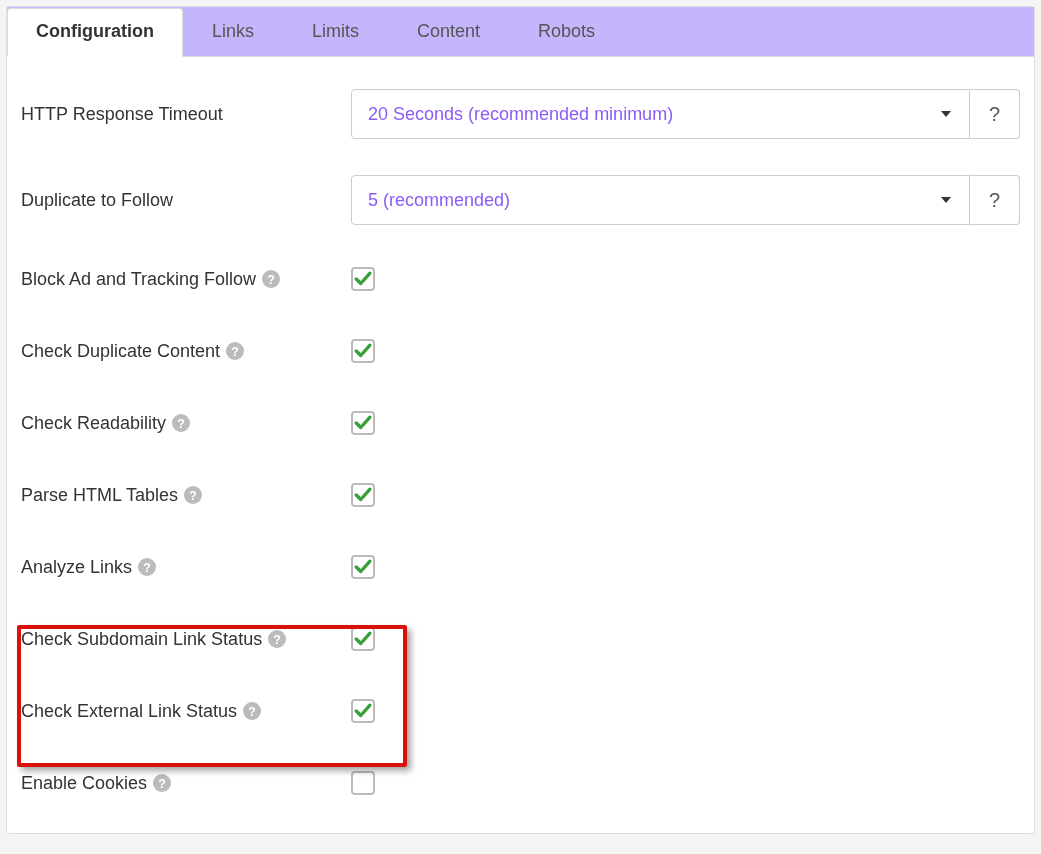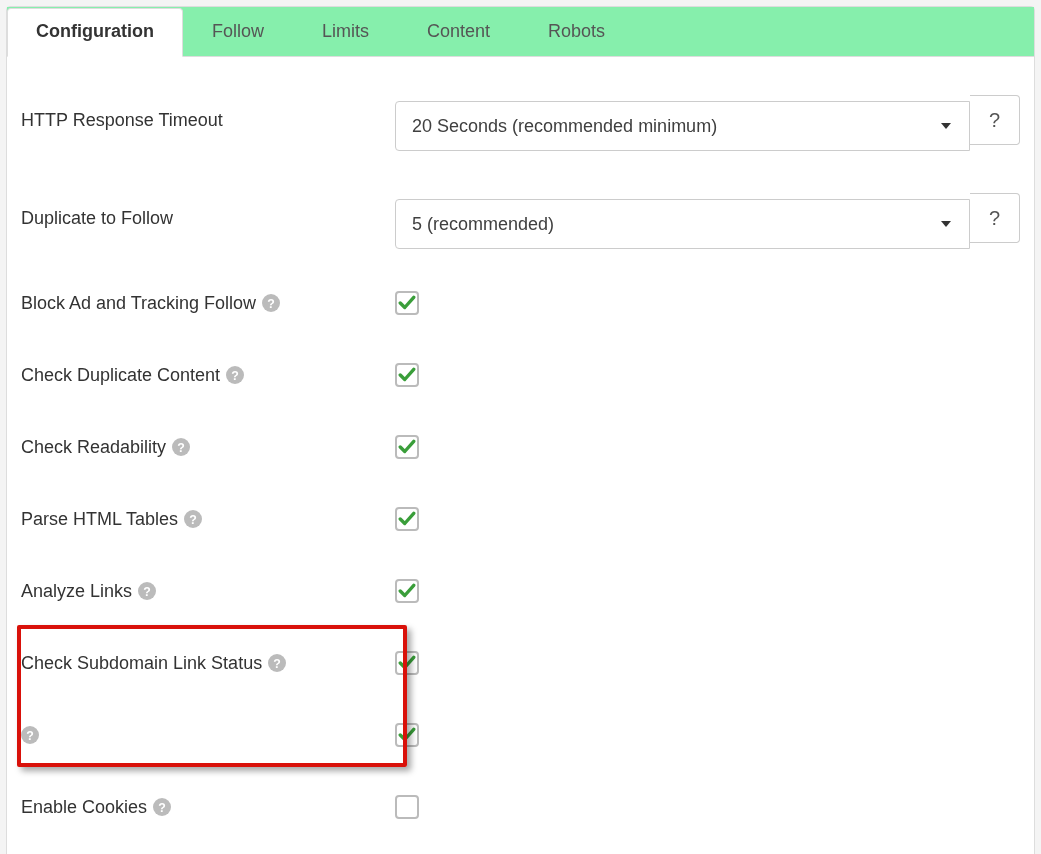--- a/index.html
+++ b/index.html
@@ -11,21 +11,21 @@
   font-size: 18px;
 }
 .panel {
   background: #fff;
   border: 1px solid #ddd;
   border-radius: 4px;
   position: relative;
 }
 .tabs {
   display: flex;
-  background: #86efac;
+  background: #c4b5fd;
   border-bottom: 1px solid #ddd;
   padding: 0;
 }
 .tab {
   padding: 12px 28px 14px 28px;
   color: #555;
   cursor: pointer;
   font-size: 18px;
   background: transparent;
   border: 1px solid transparent;
@@ -42,21 +42,20 @@
   border-bottom: 1px solid #fff;
 }
 .content {
   padding: 32px 14px 32px 14px;
 }
 .row {
   display: flex;
   align-items: center;
   margin-bottom: 36px;
   min-height: 36px;
-  gap: 44px;
 }
 .row:last-child { margin-bottom: 0; }
 .label-col {
   width: 330px;
   display: flex;
   align-items: center;
   gap: 6px;
   color: #333;
   font-size: 18px;
 }
@@ -71,22 +70,21 @@
   position: relative;
   border: 1px solid #ccc;
   border-radius: 4px 0 0 4px;
   background: #fff;
   height: 50px;
   display: flex;
   align-items: center;
   padding: 0 16px;
   cursor: pointer;
   font-size: 18px;
-  color: #404040;
-  margin-top: 12px;
+  color: #8b5cf6;
 }
 .select .caret {
   position: absolute;
   right: 18px;
   top: 50%;
   transform: translateY(-50%);
   width: 0; height: 0;
   border-left: 5px solid transparent;
   border-right: 5px solid transparent;
   border-top: 6px solid #333;
@@ -137,21 +135,21 @@
   height: 142px;
 }
 </style>
 </head>
 <body>
 
 <div class="panel">
 
   <div class="tabs">
     <div class="tab active">Configuration</div>
-    <div class="tab">Follow</div>
+    <div class="tab">Links</div>
     <div class="tab">Limits</div>
     <div class="tab">Content</div>
     <div class="tab">Robots</div>
   </div>
 
   <div class="content">
 
     <div class="row">
       <div class="label-col">
         <span>HTTP Response Timeout</span>
@@ -287,20 +285,21 @@
         <span class="checkbox checked">
             <svg width="18" height="18" viewBox="0 0 16 16">
               <path d="M2 8 L6 12 L14 3" stroke="#3a9e3a" stroke-width="3" fill="none" stroke-linecap="round" stroke-linejoin="round"></path>
             </svg>
           </span>
       </div>
     </div>
 
     <div class="row">
       <div class="label-col">
+        <span>Check External Link Status</span>
         <span class="help-icon">
             <svg width="18" height="18" viewBox="0 0 16 16">
               <circle cx="8" cy="8" r="8" fill="#bbb"></circle>
               <text x="8" y="12" text-anchor="middle" font-size="11" fill="#fff" font-family="Arial" font-weight="bold">?</text>
             </svg>
           </span>
       </div>
       <div class="control-col">
         <span class="checkbox checked">
             <svg width="18" height="18" viewBox="0 0 16 16">

